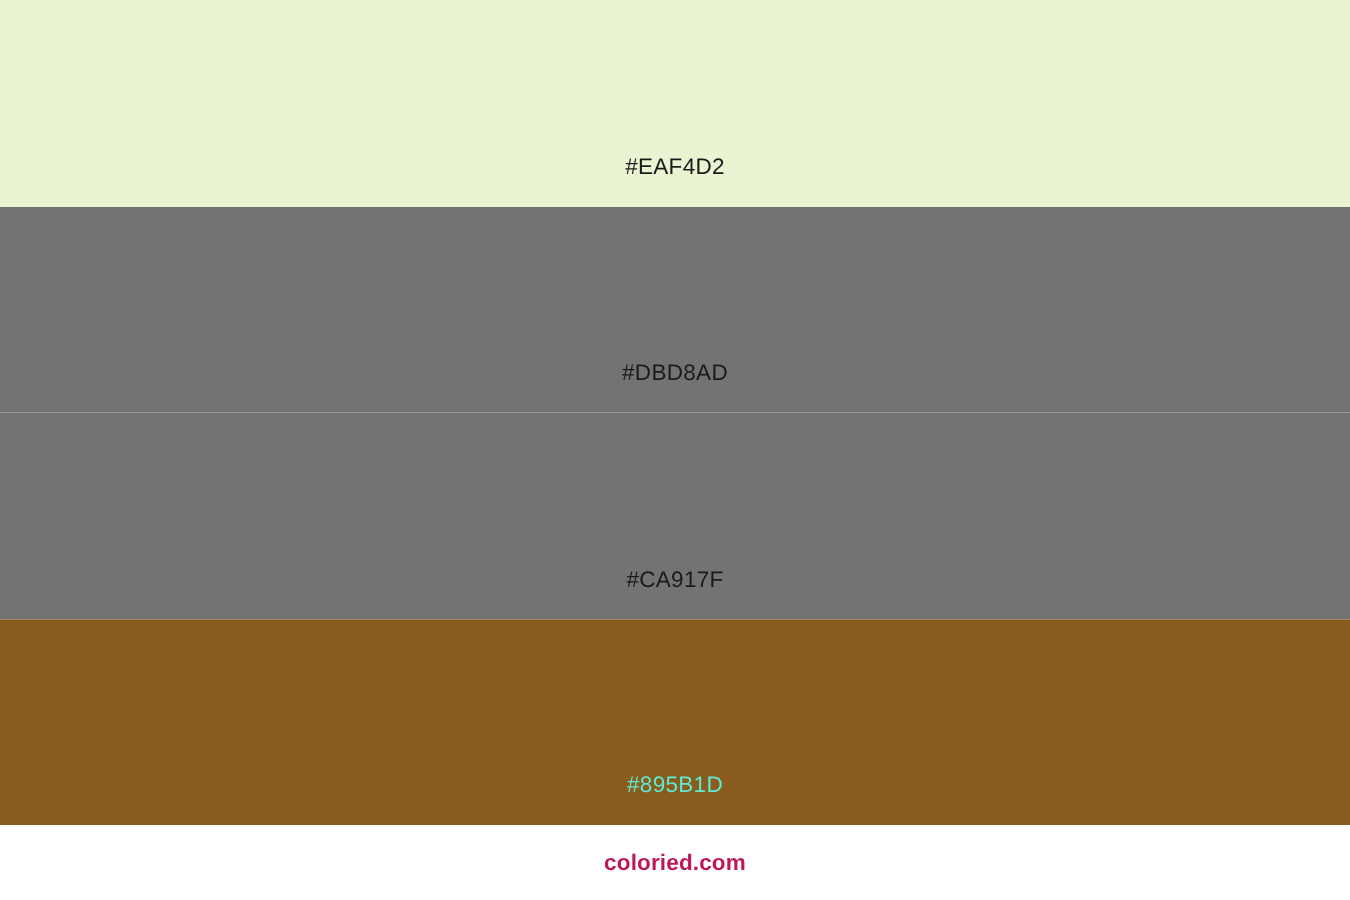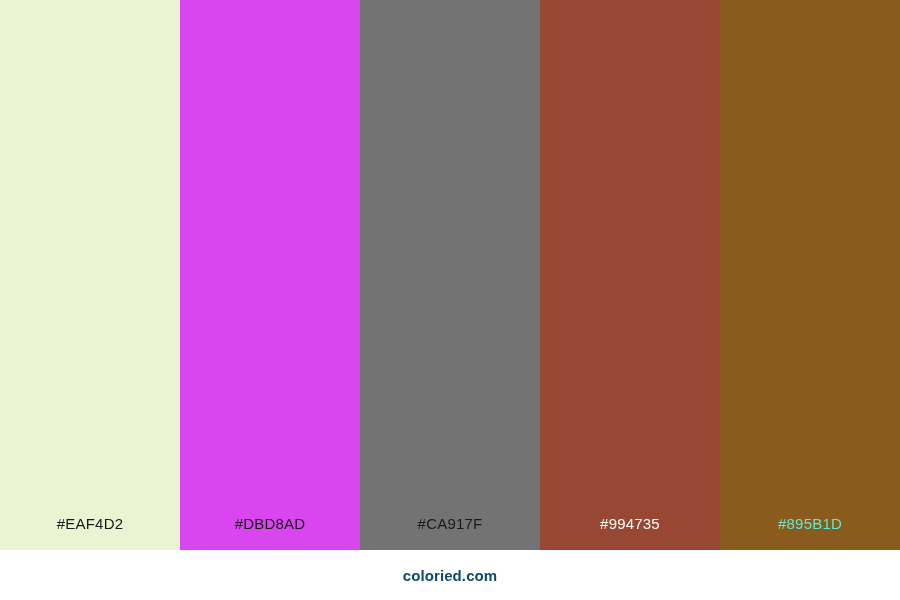--- a/index.html
+++ b/index.html
@@ -15,21 +15,21 @@
   }
   #palette-page {
     width: 900px;
     height: 600px;
     display: flex;
     flex-direction: column;
     background: #ffffff;
   }
   #swatch-strip {
     display: flex;
-    flex-direction: row;
+    flex-direction: column;
     width: 900px;
     height: 550px;
   }
   .swatch {
     flex: 1 1 0;
     height: 550px;
     position: relative;
     display: flex;
     align-items: flex-end;
     justify-content: center;
@@ -51,47 +51,44 @@
     height: 50px;
     background: #ffffff;
     display: flex;
     align-items: center;
     justify-content: center;
   }
   #footer-wordmark {
     font-family: "Liberation Sans", sans-serif;
     font-size: 15px;
     font-weight: 700;
-    color: #0c4a6e;
+    color: #be185d;
     letter-spacing: 0.1px;
     line-height: 1;
   }
 </style>
 </head>
 <body>
 
 <div id="palette-page">
 
   <div id="swatch-strip">
 
     <div class="swatch" style="background-color: rgb(234, 244, 210);">
       <span class="swatch-label" style="color: rgb(26, 26, 26);">#EAF4D2</span>
     </div>
 
-    <div class="swatch" style="background-color: #d946ef;">
+    <div class="swatch" style="background-color: #737373;">
       <span class="swatch-label" style="color: rgb(26, 26, 26);">#DBD8AD</span>
     </div>
 
     <div class="swatch" style="background-color: #737373;">
       <span class="swatch-label" style="color: rgb(26, 26, 26);">#CA917F</span>
     </div>
 
-    <div class="swatch" style="background-color: rgb(153, 71, 53);">
-      <span class="swatch-label" style="color: rgb(255, 255, 255);">#994735</span>
-    </div>
 
     <div class="swatch" style="background-color: rgb(137, 91, 29);">
       <span class="swatch-label" style="color: #5eead4;">#895B1D</span>
     </div>
 
   </div>
 
   <div id="site-footer">
     <span id="footer-wordmark">coloried.com</span>
   </div>

